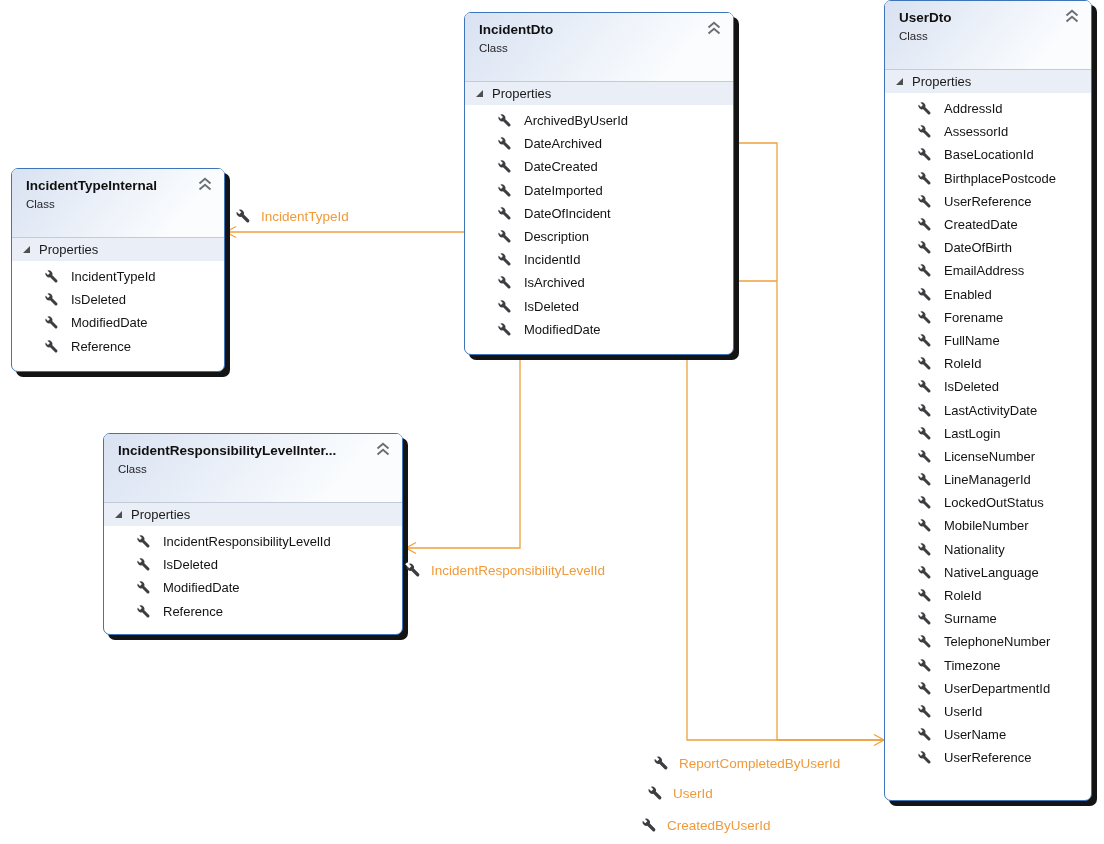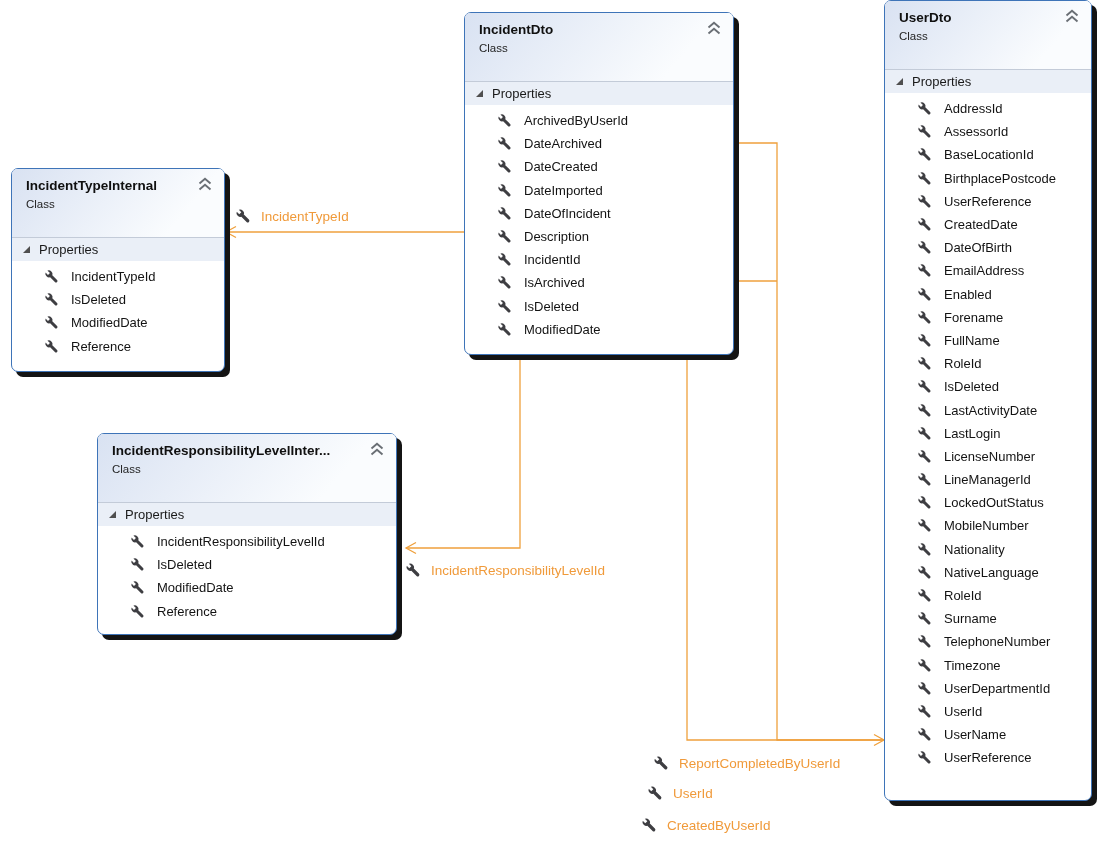--- a/index.html
+++ b/index.html
@@ -13,21 +13,21 @@
   .canvas{position:relative;width:1104px;height:844px;background:#fff;}
 
   .overlay{position:absolute;left:0;top:0;z-index:1;}
   .conn-line{fill:none;stroke:var(--conn);stroke-width:1.3px;}
 
   .class-box{position:absolute;z-index:2;background:#fff;
     border:1.5px solid var(--border);border-radius:7px;
     box-shadow:5px 5px 0 0 var(--shadow);}
   #box-itype{left:11px;top:133px;width:214px;height:204px;margin-top:35px;}
   #box-idto {left:464px;top:12px;width:270px;height:343px;}
-  #box-irl  {left:97px;top:433px;width:300px;height:202px;}
+  #box-irl  {left:103px;top:433px;width:300px;height:202px;}
   #box-udto {left:884px;top:0;width:208px;height:801px;}
 
   .box-header{position:relative;height:68px;padding:9px 14px 0;
     border-radius:5px 5px 0 0;
     background:linear-gradient(130deg,var(--hdr1) 0%,var(--hdr2) 78%);}
   .box-title{font-size:13.5px;font-weight:bold;color:#101010;
     white-space:nowrap;overflow:hidden;padding-right:24px;}
   .box-subtitle{font-size:11.5px;color:#1f1f1f;margin-top:5px;}
   .collapse-btn{position:absolute;top:8px;right:11px;width:16px;height:15px;
     cursor:pointer;display:block;}

